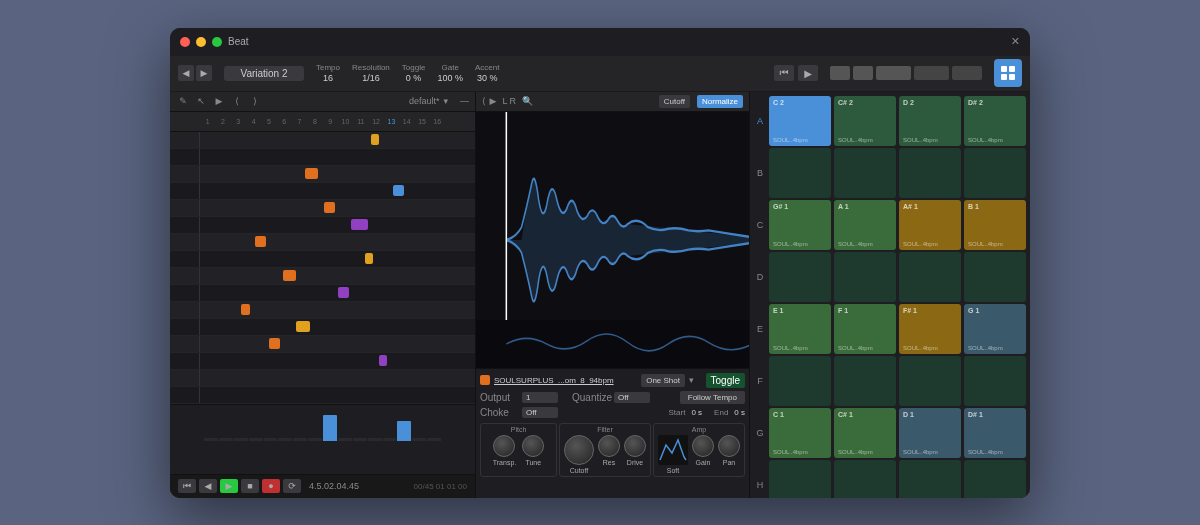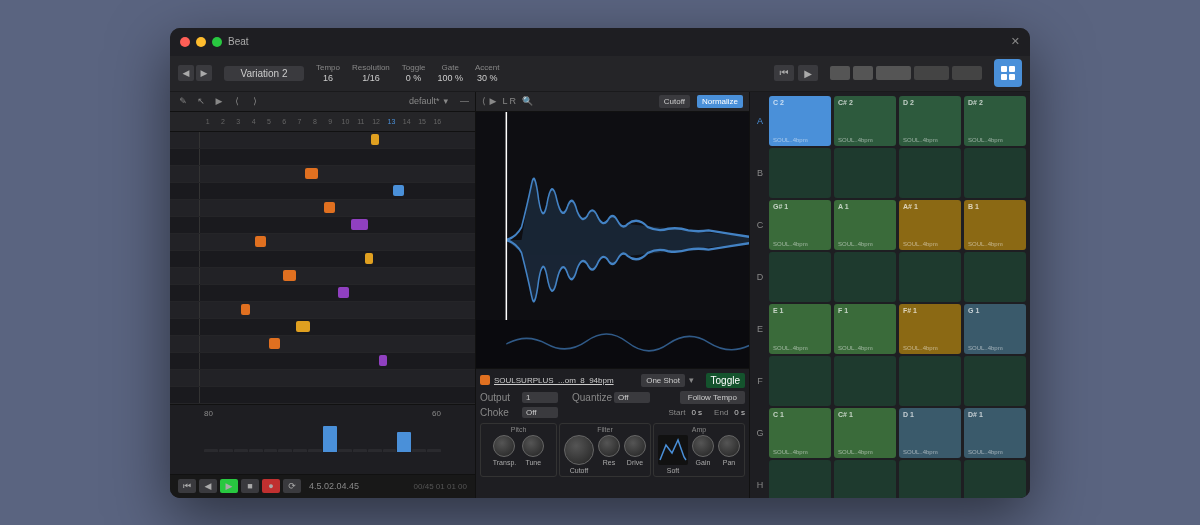--- a/index.html
+++ b/index.html
@@ -611,25 +611,20 @@
               <div class="pr-cells" style="position:relative;flex:1;"></div>
             </div>
             <div class="pr-row" style="background: rgb(26, 26, 30);">
               <div class="pr-label"></div>
               <div class="pr-cells" style="position:relative;flex:1;"></div>
             </div>
           </div>
       </div>
 
       <div class="velocity-area">
-        <div style="display:flex;align-items:center;gap:4px;padding:0 30px 0 30px;">
-          <span style="font-size:8px;color:#888;">80</span>
-          <div style="flex:1"></div>
-          <span style="font-size:8px;color:#888;">60</span>
-        </div>
         <div id="velocity-bars" style="display:flex;align-items:flex-end;gap:1px;height:32px;padding:0 30px;">
 
         <div style="flex: 1 1 0%; background: rgb(42, 42, 46); height: 8%; border-radius: 1px 1px 0px 0px;"></div>
             <div style="flex: 1 1 0%; background: rgb(42, 42, 46); height: 8%; border-radius: 1px 1px 0px 0px;"></div>
             <div style="flex: 1 1 0%; background: rgb(42, 42, 46); height: 8%; border-radius: 1px 1px 0px 0px;"></div>
             <div style="flex: 1 1 0%; background: rgb(42, 42, 46); height: 8%; border-radius: 1px 1px 0px 0px;"></div>
             <div style="flex: 1 1 0%; background: rgb(42, 42, 46); height: 8%; border-radius: 1px 1px 0px 0px;"></div>
             <div style="flex: 1 1 0%; background: rgb(42, 42, 46); height: 8%; border-radius: 1px 1px 0px 0px;"></div>
             <div style="flex: 1 1 0%; background: rgb(42, 42, 46); height: 8%; border-radius: 1px 1px 0px 0px;"></div>
             <div style="flex: 1 1 0%; background: rgb(42, 42, 46); height: 8%; border-radius: 1px 1px 0px 0px;"></div>

